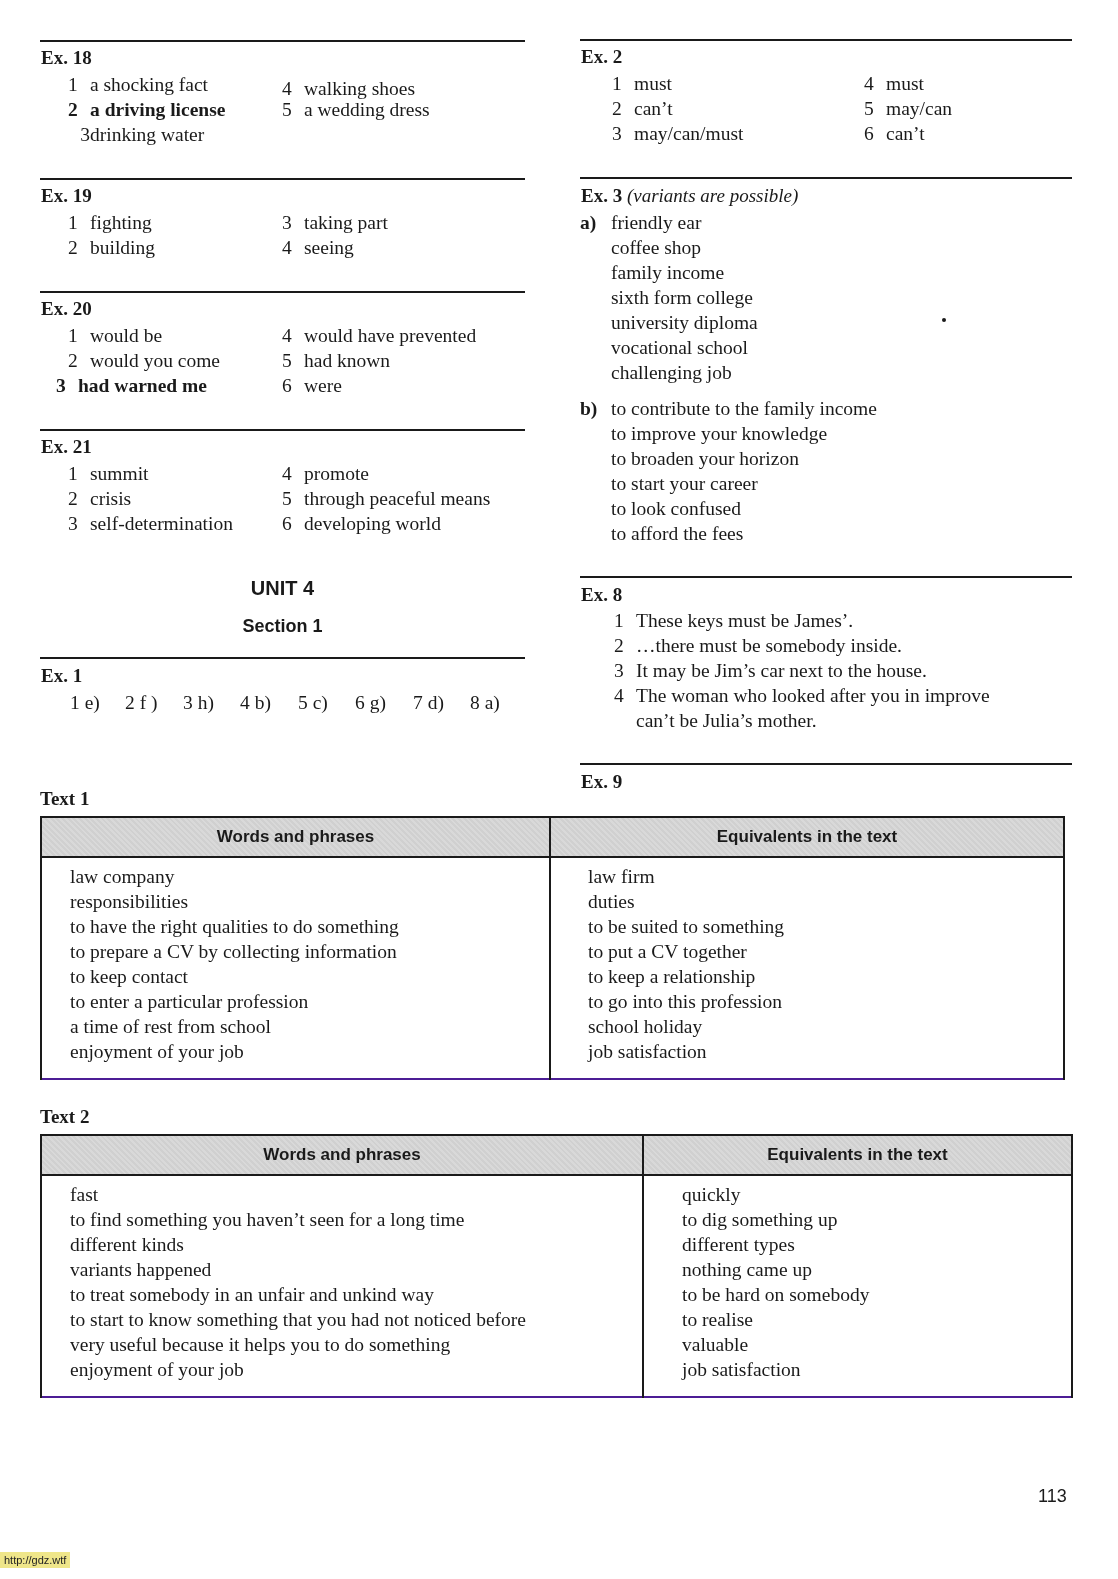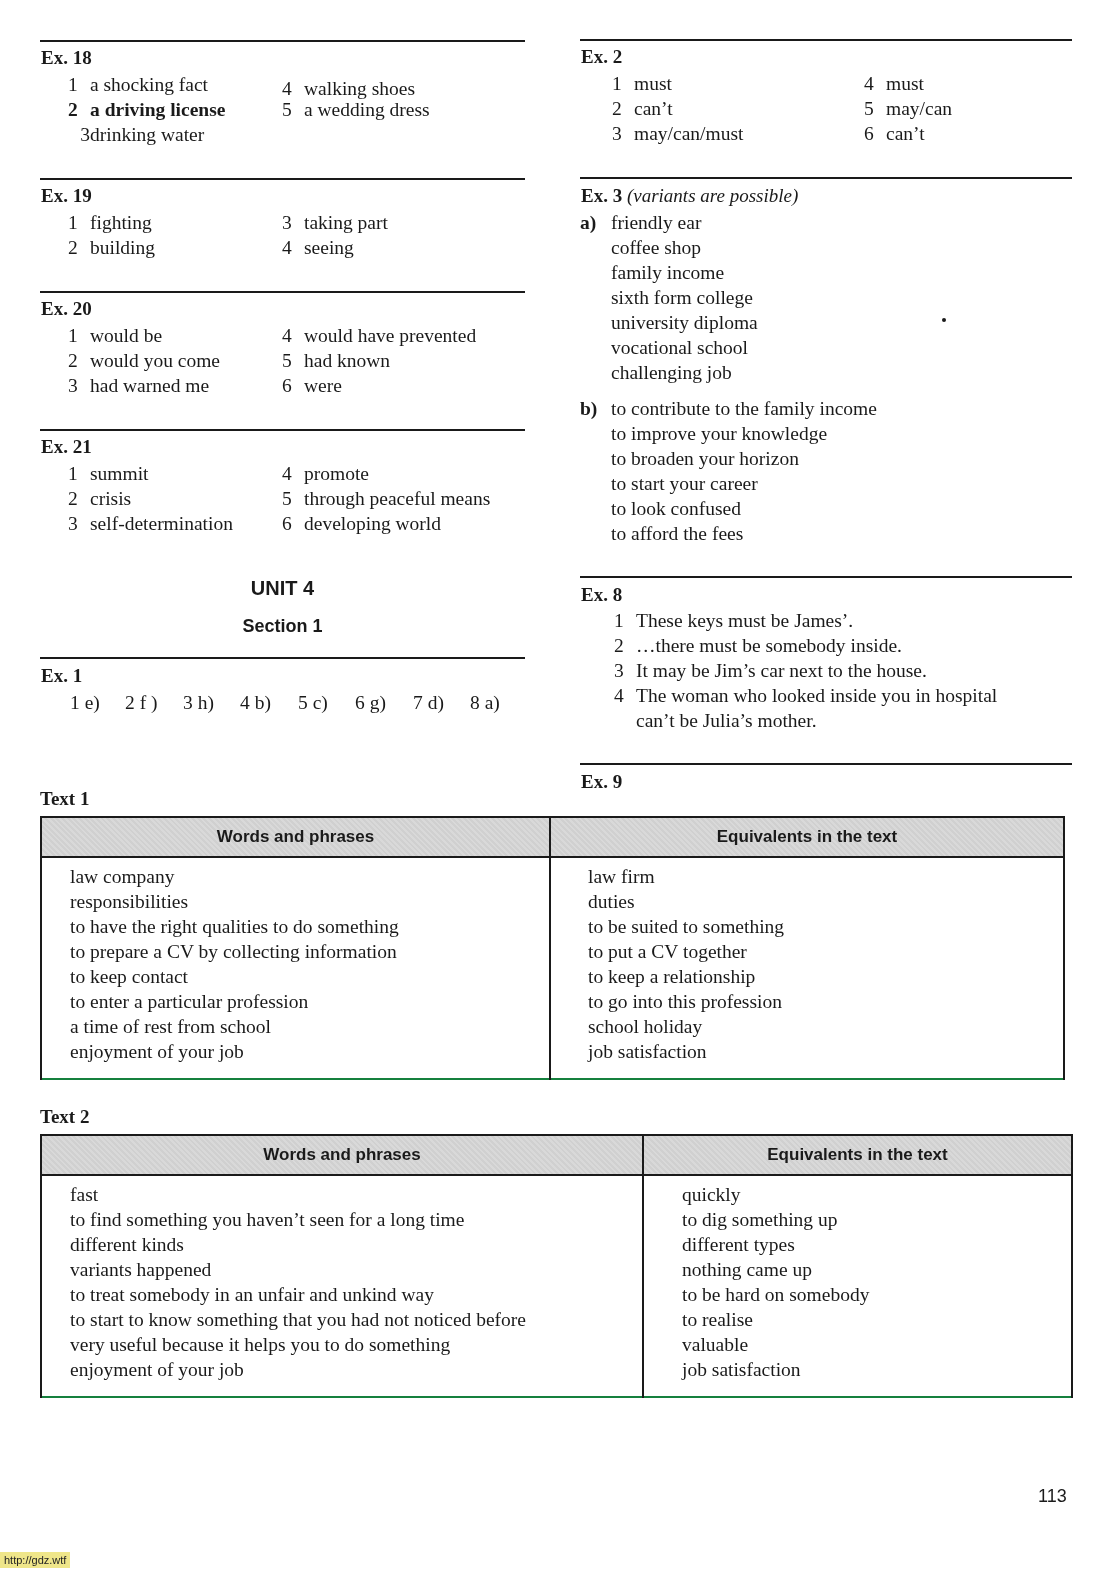--- a/index.html
+++ b/index.html
@@ -8,21 +8,21 @@
   .rule { position: absolute; height: 2px; background: #1a1a1a; }
   .ex-title { position: absolute; font-weight: bold; font-size: 19px; line-height: 24px; }
   .ex-title .note { font-weight: normal; font-style: italic; }
   .line { position: absolute; font-size: 19.5px; line-height: 25px; white-space: nowrap; }
   .num { display: inline-block; width: 22px; }
   .unit-title { position: absolute; font-family: "Liberation Sans", "DejaVu Sans", sans-serif;
                 font-weight: bold; font-size: 20px; text-align: center; }
   .section-title { position: absolute; font-family: "Liberation Sans", "DejaVu Sans", sans-serif;
                    font-weight: bold; font-size: 18px; text-align: center; }
   .text-label { position: absolute; font-weight: bold; font-size: 19px; }
-  table.vocab { position: absolute; border-collapse: collapse; border: 2px solid #15803d; }
+  table.vocab { position: absolute; border-collapse: collapse; border: 2px solid #4c1d95; }
   table.vocab th { background: #d9d9d9;
        background-image: repeating-linear-gradient(45deg, rgba(0,0,0,0.04) 0 2px, transparent 2px 4px);
        font-family: "Liberation Sans", "DejaVu Sans", sans-serif; font-weight: bold; font-size: 17px;
        height: 38px; padding: 0; border: 2px solid #1a1a1a; text-align: center; }
   table.vocab td { vertical-align: top; font-size: 19.5px; line-height: 25px; padding: 6px 0 14px 28px;
        border-left: 2px solid #1a1a1a; border-right: 2px solid #1a1a1a; }
   table.vocab td div { white-space: nowrap; }
   .page-num { position: absolute; font-family: "Liberation Sans", "DejaVu Sans", sans-serif;
               font-size: 18px; }
   .watermark { position: absolute; left: 0; top: 1552px; background: #efe68a; padding: 2px 4px;
@@ -49,21 +49,21 @@
   <div class="line" style="left:68px;top:235px;"><span class="num">2</span><span>building</span></div>
   <div class="line" style="left:282px;top:210px;"><span class="num">3</span><span>taking part</span></div>
   <div class="line" style="left:282px;top:235px;"><span class="num">4</span><span>seeing</span></div>
 </div>
 
 <div class="rule" style="left:40px;top:291px;width:485px;"></div>
 <div class="ex-title" style="left:41px;top:297px;">Ex. 20</div>
 <div>
   <div class="line" style="left:68px;top:323px;"><span class="num">1</span><span>would be</span></div>
   <div class="line" style="left:68px;top:348px;"><span class="num">2</span><span>would you come</span></div>
-  <div class="line" style="left:68px;top:373px;"><span class="num">3</span><span>had warned me</span></div>
+  <div class="line" style="left:56px;top:373px;font-weight:bold;"><span class="num">3</span><span>had warned me</span></div>
   <div class="line" style="left:282px;top:323px;"><span class="num">4</span><span>would have prevented</span></div>
   <div class="line" style="left:282px;top:348px;"><span class="num">5</span><span>had known</span></div>
   <div class="line" style="left:282px;top:373px;"><span class="num">6</span><span>were</span></div>
 </div>
 
 <div class="rule" style="left:40px;top:429px;width:485px;"></div>
 <div class="ex-title" style="left:41px;top:435px;">Ex. 21</div>
 <div>
   <div class="line" style="left:68px;top:461px;"><span class="num">1</span><span>summit</span></div>
   <div class="line" style="left:68px;top:486px;"><span class="num">2</span><span>crisis</span></div>
@@ -125,21 +125,21 @@
   <div class="line" style="left:611px;top:496px;">to look confused</div>
   <div class="line" style="left:611px;top:521px;">to afford the fees</div>
 </div>
 
 <div class="rule" style="left:580px;top:576px;width:492px;"></div>
 <div class="ex-title" style="left:581px;top:583px;">Ex. 8</div>
 <div>
   <div class="line" style="left:614px;top:608px;"><span class="num">1</span><span>These keys must be James’.</span></div>
   <div class="line" style="left:614px;top:633px;"><span class="num">2</span><span>…there must be somebody inside.</span></div>
   <div class="line" style="left:614px;top:658px;"><span class="num">3</span><span>It may be Jim’s car next to the house.</span></div>
-  <div class="line" style="left:614px;top:683px;"><span class="num">4</span><span>The woman who looked inside you in hospital</span></div>
+  <div class="line" style="left:614px;top:683px;"><span class="num">4</span><span>The woman who looked after you in improve</span></div>
   <div class="line" style="left:614px;top:708px;"><span class="num"></span><span>can’t be Julia’s mother.</span></div>
 </div>
 
 <div class="rule" style="left:580px;top:763px;width:492px;"></div>
 <div class="ex-title" style="left:581px;top:770px;">Ex. 9</div>
 
 <div class="text-label" style="left:40px;top:788px;">Text 1</div>
 <table class="vocab" style="left:40px;top:816px;width:1025px;">
   <tbody>
       <tr>

